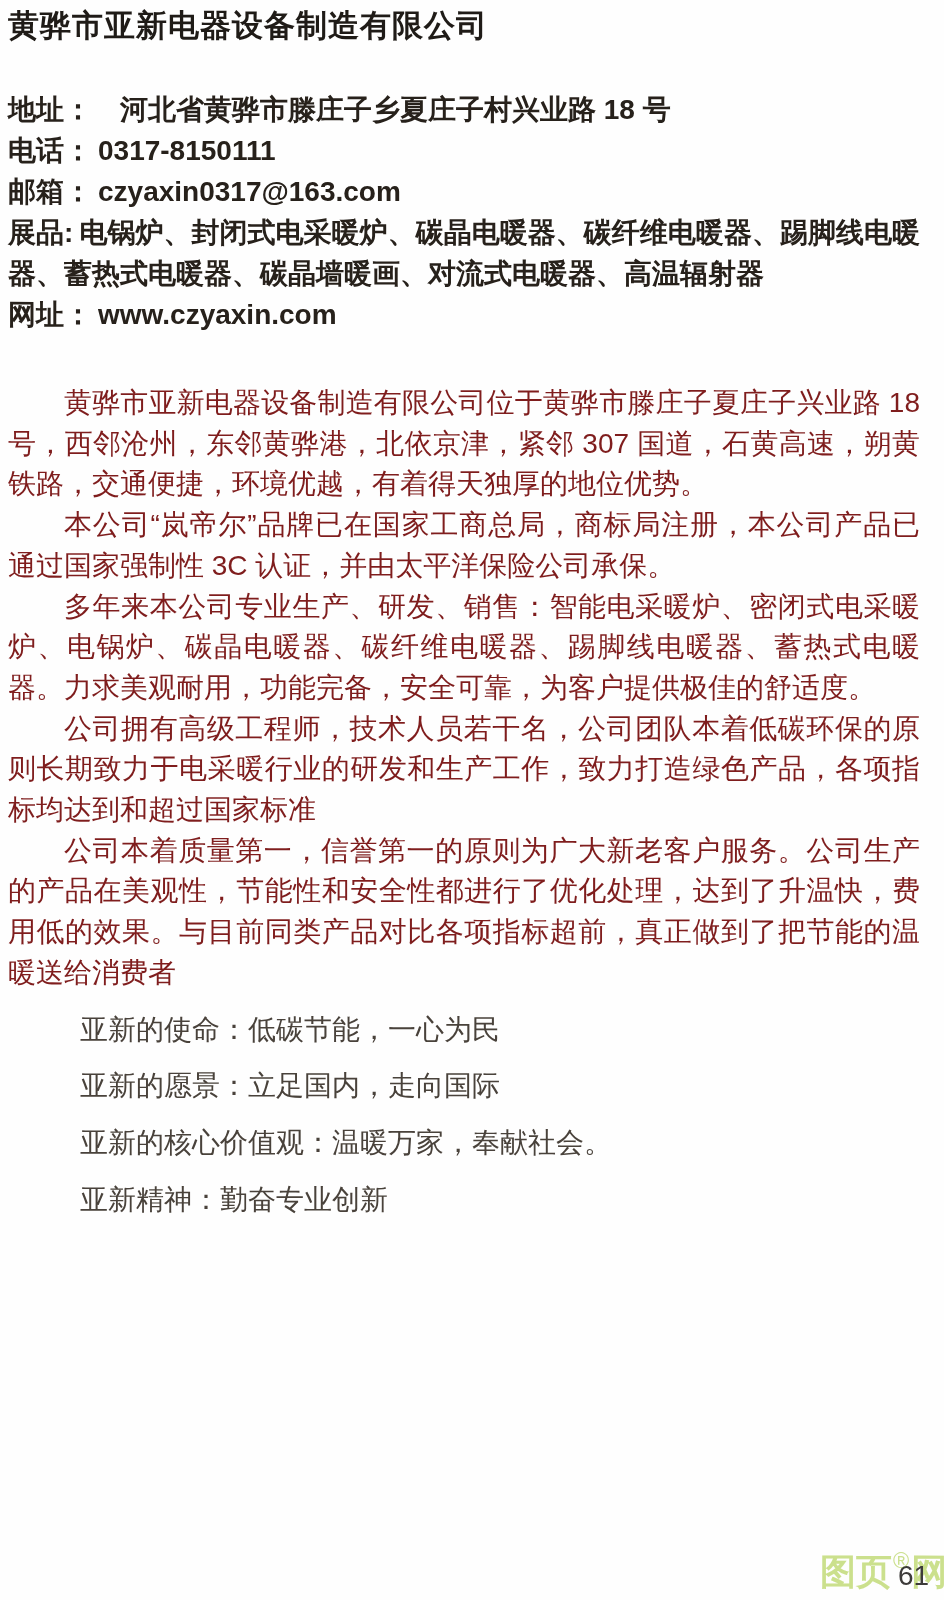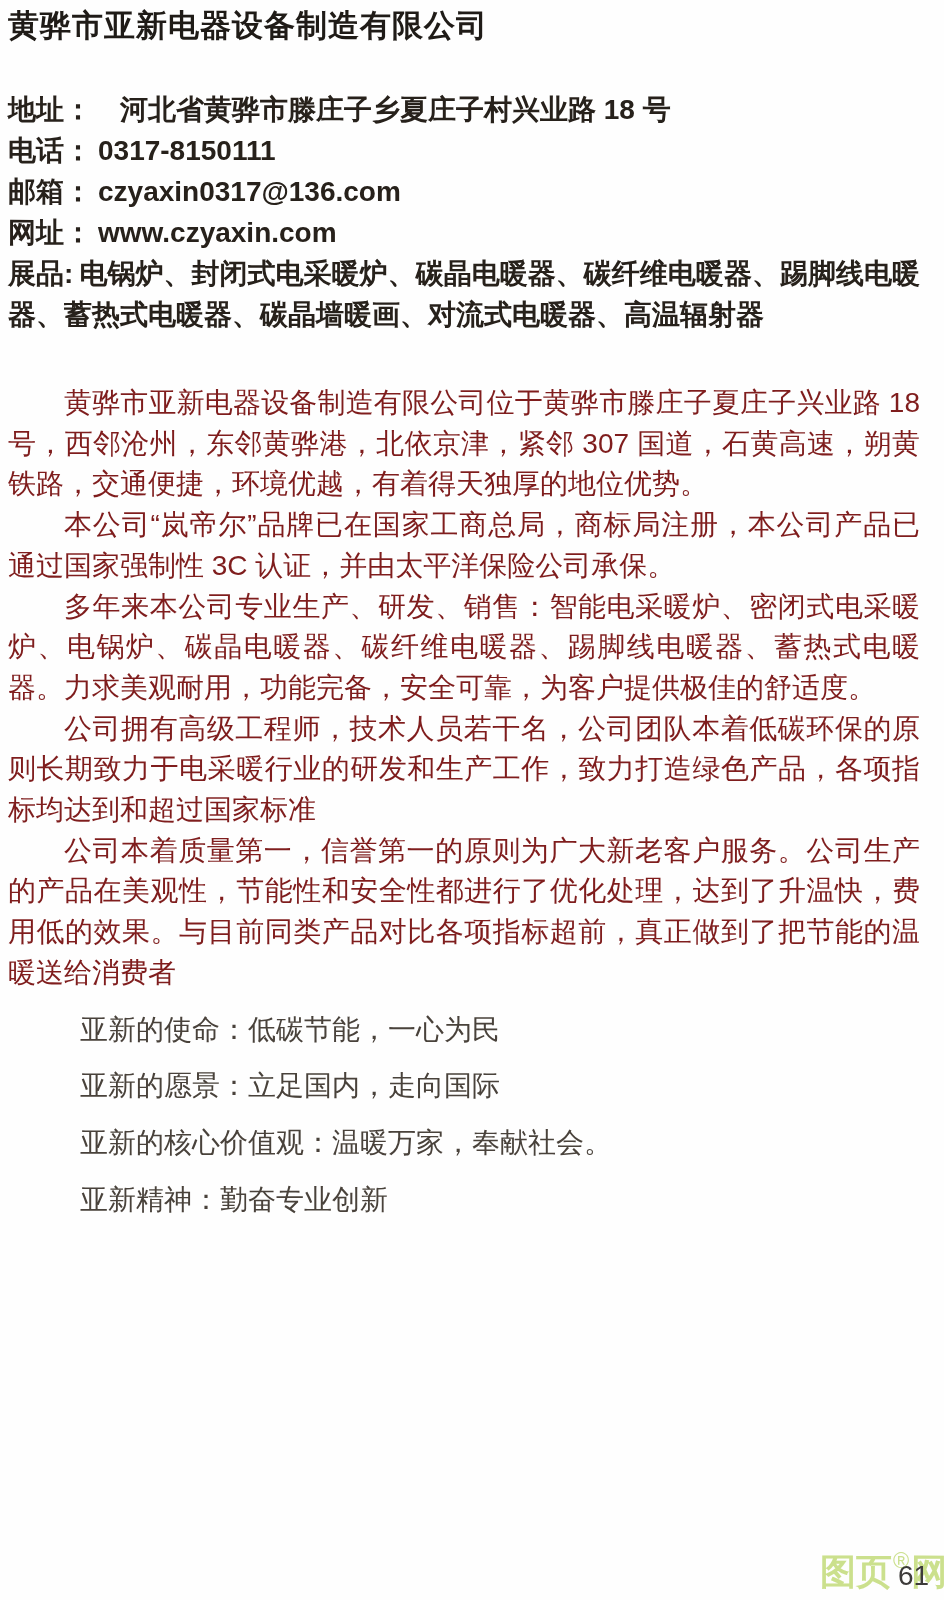--- a/index.html
+++ b/index.html
@@ -104,27 +104,27 @@
   <h1 class="company-title">黄骅市亚新电器设备制造有限公司</h1>
 
   <div class="info-block">
     <p class="info-row">
       <span class="info-label">地址：</span><span class="info-value">河北省黄骅市滕庄子乡夏庄子村兴业路 18 号</span>
     </p>
     <p class="info-row">
       <span class="info-label">电话：</span><span class="info-value">0317-8150111</span>
     </p>
     <p class="info-row">
-      <span class="info-label">邮箱：</span><span class="info-value">czyaxin0317@136.com</span>
+      <span class="info-label">邮箱：</span><span class="info-value">czyaxin0317@163.com</span>
+    </p>
+    <p class="info-row">
+      <span class="info-label">展品:</span><span class="info-value">电锅炉、封闭式电采暖炉、碳晶电暖器、碳纤维电暖器、踢脚线电暖器、蓄热式电暖器、碳晶墙暖画、对流式电暖器、高温辐射器</span>
     </p>
     <p class="info-row">
       <span class="info-label">网址：</span><span class="info-value">www.czyaxin.com</span>
-    </p>
-    <p class="info-row">
-      <span class="info-label">展品:</span><span class="info-value">电锅炉、封闭式电采暖炉、碳晶电暖器、碳纤维电暖器、踢脚线电暖器、蓄热式电暖器、碳晶墙暖画、对流式电暖器、高温辐射器</span>
     </p>
   </div>
 
   <div class="profile-block">
     <p class="para">黄骅市亚新电器设备制造有限公司位于黄骅市滕庄子夏庄子兴业路 18 号，西邻沧州，东邻黄骅港，北依京津，紧邻 307 国道，石黄高速，朔黄铁路，交通便捷，环境优越，有着得天独厚的地位优势。</p>
     <p class="para">本公司“岚帝尔”品牌已在国家工商总局，商标局注册，本公司产品已通过国家强制性 3C 认证，并由太平洋保险公司承保。</p>
     <p class="para">多年来本公司专业生产、研发、销售：智能电采暖炉、密闭式电采暖炉、电锅炉、碳晶电暖器、碳纤维电暖器、踢脚线电暖器、蓄热式电暖器。力求美观耐用，功能完备，安全可靠，为客户提供极佳的舒适度。</p>
     <p class="para">公司拥有高级工程师，技术人员若干名，公司团队本着低碳环保的原则长期致力于电采暖行业的研发和生产工作，致力打造绿色产品，各项指标均达到和超过国家标准</p>
     <p class="para">公司本着质量第一，信誉第一的原则为广大新老客户服务。公司生产的产品在美观性，节能性和安全性都进行了优化处理，达到了升温快，费用低的效果。与目前同类产品对比各项指标超前，真正做到了把节能的温暖送给消费者</p>
 

